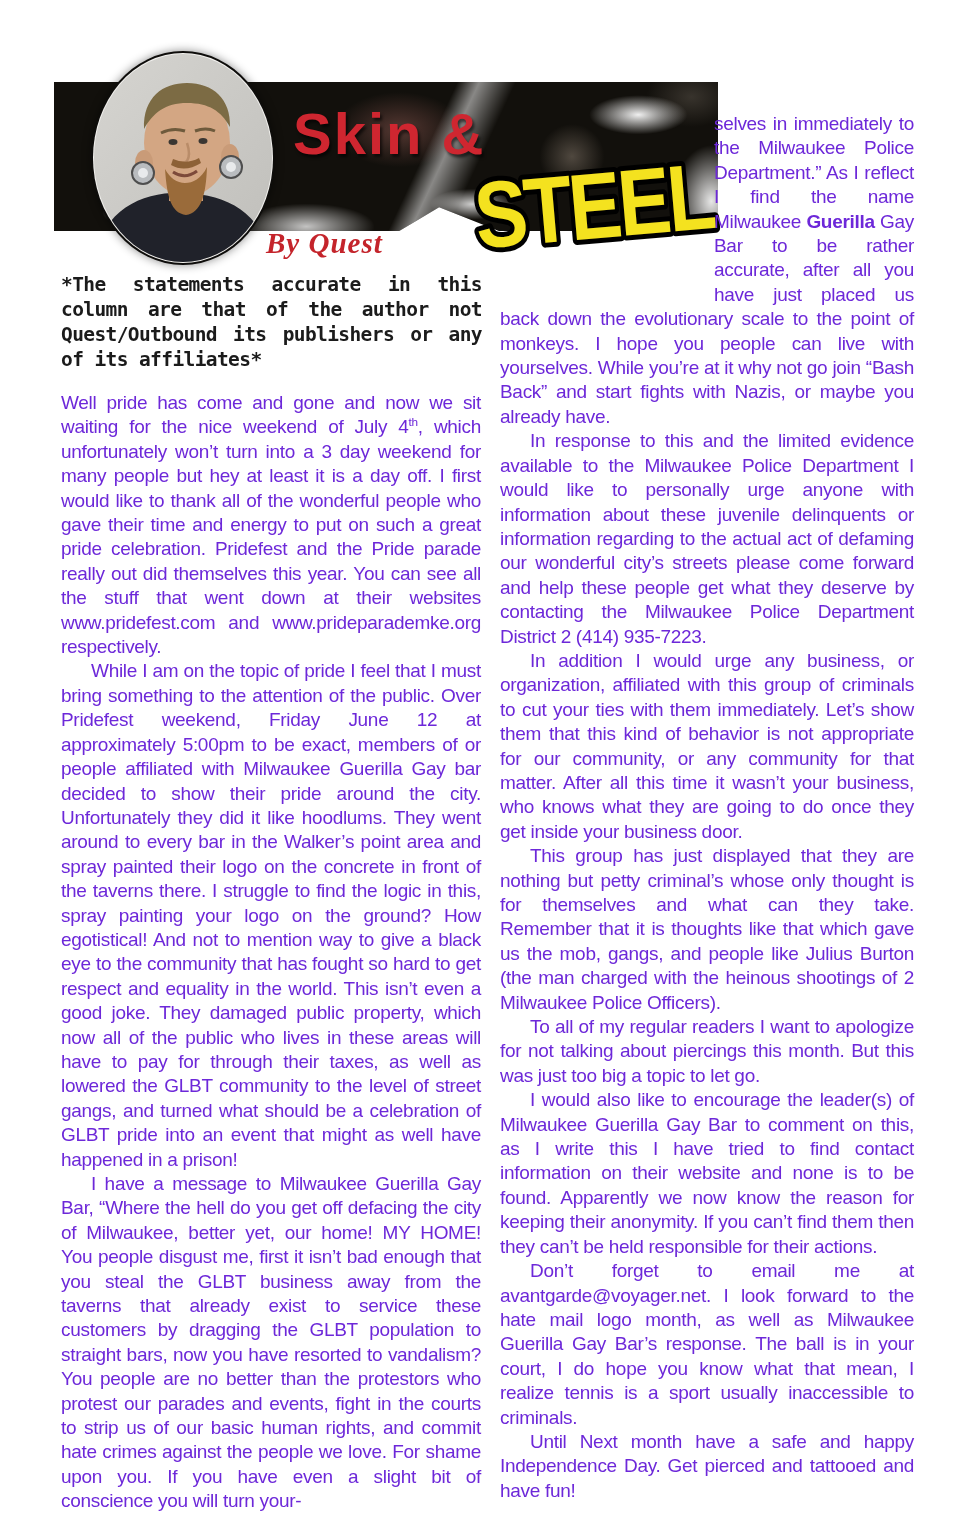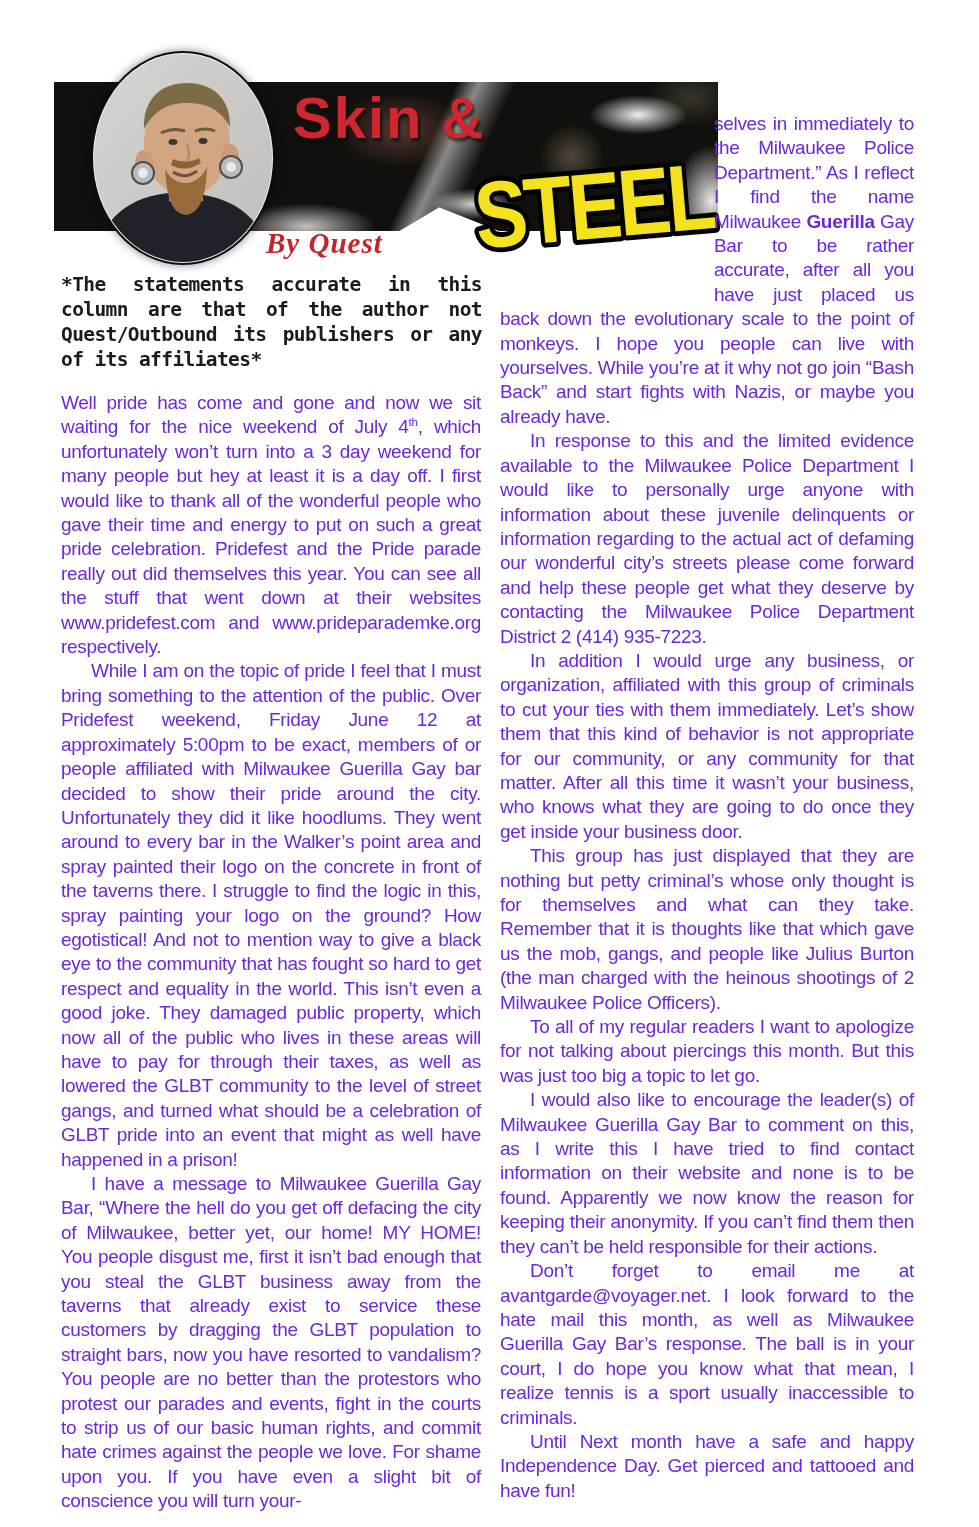--- a/index.html
+++ b/index.html
@@ -18,21 +18,21 @@
       radial-gradient(ellipse 95px 32px at 38% 97%, rgba(255,255,255,.75), rgba(255,255,255,0) 72%),
       radial-gradient(ellipse 45px 18px at 12% 88%, rgba(235,235,235,.8), rgba(235,235,235,0) 70%),
       linear-gradient(115deg, rgba(255,255,255,0) 55%, rgba(255,255,255,.5) 58%, rgba(255,255,255,0) 63%),
       radial-gradient(circle 45px at 78% 50%, rgba(130,118,105,.55), rgba(130,118,105,0) 72%),
       radial-gradient(ellipse 85px 50px at 52% 32%, rgba(96,62,56,.85), rgba(96,62,56,0) 75%),
       radial-gradient(ellipse 70px 45px at 20% 35%, rgba(74,80,62,.6), rgba(74,80,62,0) 72%),
       radial-gradient(ellipse 60px 40px at 96% 10%, rgba(60,55,48,.9), rgba(60,55,48,0) 75%);
     clip-path:polygon(0 0,100% 0,100% 100%,67% 100%,58% 84%,52% 100%,0 100%);
   }
   .title-skin{
-    position:absolute;left:293px;top:84px;
+    position:absolute;left:293px;top:100px;
     font-size:58px;font-weight:bold;letter-spacing:2px;
     color:#cf2630;text-shadow:2px 3px 3px rgba(0,0,0,.6);
     white-space:nowrap;
   }
   .title-steel{position:absolute;left:463px;top:146px;width:270px;height:130px;}
   .title-steel text{
     font-family:"Liberation Sans",sans-serif;font-weight:bold;
   }
   .byline{
     position:absolute;left:266px;top:227px;
@@ -131,15 +131,15 @@
   </div>
 
 <div class="col col-right">
   <div class="banner-spacer"></div>
 <p><span>selves in immediately to the Milwaukee Police Department.”  As I reflect I find the name Milwaukee </span><span class="b">Guerilla</span><span> Gay Bar to be rather accurate, after all you have just placed us back down the evolutionary scale to the point of monkeys.  I hope you people can live with yourselves.  While you’re at it why not go join “Bash Back” and start fights with Nazis, or maybe you already have.</span></p>
     <p class="indent"><span>In response to this and the limited evidence available to the Milwaukee Police Department I would like to personally urge anyone with information about these juvenile delinquents or information regarding to the actual act of defaming our wonderful city’s streets please come forward and help these people get what they deserve by contacting the Milwaukee Police Department District 2 (414) 935-7223.</span></p>
     <p class="indent"><span>In addition I would urge any business, or organization, affiliated with this group of criminals to cut your ties with them immediately.  Let’s show them that this kind of behavior is not appropriate for our community, or any community for that matter.  After all this time it wasn’t your business, who knows what they are going to do once they get inside your business door.</span></p>
     <p class="indent"><span>This group has just displayed that they are nothing but petty criminal’s whose only thought is for themselves and what can they take.  Remember that it is thoughts like that which gave us the mob, gangs, and people like Julius Burton (the man charged with the heinous shootings of 2 Milwaukee Police Officers).</span></p>
     <p class="indent"><span>To all of my regular readers I want to apologize for not talking about piercings this month.  But this was just too big a topic to let go.</span></p>
     <p class="indent"><span>I would also like to encourage the leader(s) of Milwaukee Guerilla Gay Bar to comment on this, as I write this I have tried to find contact information on their website and none is to be found.  Apparently we now know the reason for keeping their anonymity.  If you can’t find them then they can’t be held responsible for their actions.</span></p>
-    <p class="indent"><span>Don’t forget to email me at avantgarde@voyager.net.  I look forward to the hate mail this month, as well as Milwaukee Guerilla Gay Bar’s response.  The ball is in your court, I do hope you know what that mean, I realize tennis is a sport usually inaccessible to criminals.</span></p>
+    <p class="indent"><span>Don’t forget to email me at avantgarde@voyager.net.  I look forward to the hate mail logo month, as well as Milwaukee Guerilla Gay Bar’s response.  The ball is in your court, I do hope you know what that mean, I realize tennis is a sport usually inaccessible to criminals.</span></p>
     <p class="indent"><span>Until Next month have a safe and happy Independence Day.  Get pierced and tattooed and have fun!</span></p>
   </div>
 
 </body></html>

